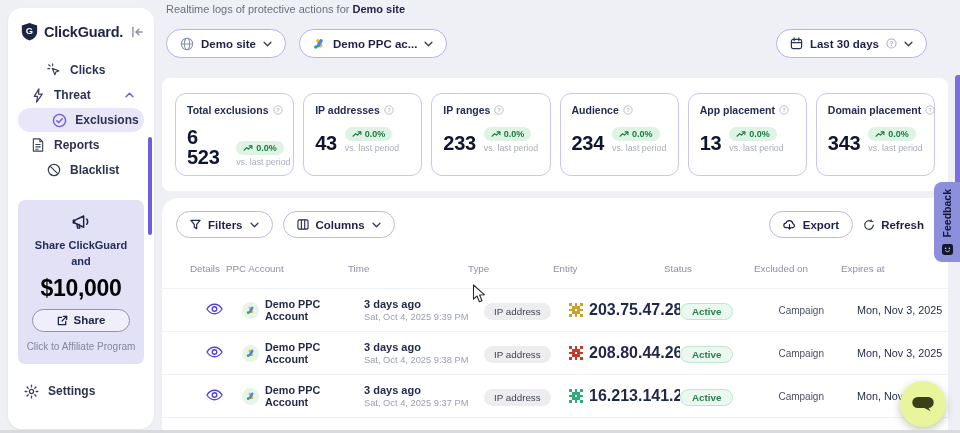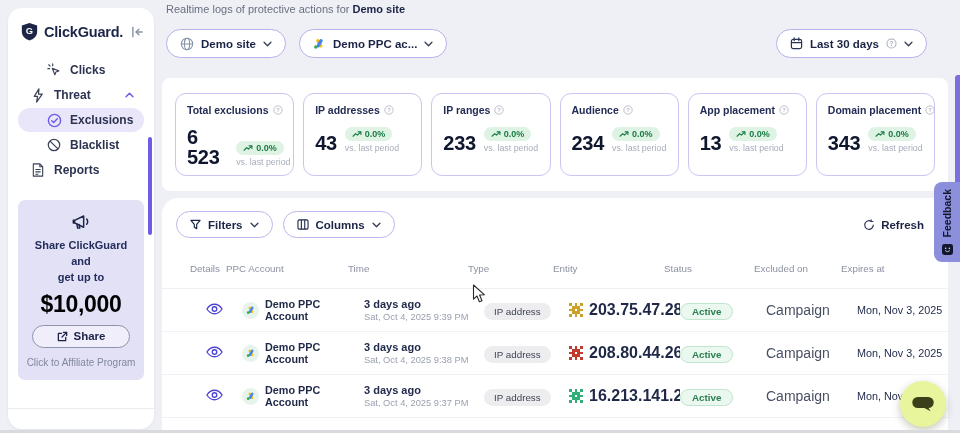--- a/index.html
+++ b/index.html
@@ -21,21 +21,21 @@
   .logo-row { display:flex; align-items:center; gap:6px; padding:14px 10px 0 13px; }
   .logo-text { font-size:14.5px; font-weight:800; letter-spacing:-.2px; color:#1d2547; }
   .collapse-btn { margin-left:auto; cursor:pointer; }
   .nav { margin-top:16px; position:relative; }
   .nav-item {
     display:flex; align-items:center; gap:8px; height:24px; margin:1px 10px;
     font-size:12px; font-weight:600; color:#2c3350; border-radius:999px; cursor:pointer;
     padding-left:12px;
   }
   .nav-item.lvl2 { padding-left:28px; }
-  .nav-item.active { background:#e9e6fa; }
+  .nav-item.active { background:#e9e6fa;justify-content:center; }
   .nav-item .nicon { width:16px; display:flex; justify-content:center; }
   .nav-item .exp { margin-left:auto; margin-right:10px; }
   .side-scroll { position:absolute; right:2px; top:80px; width:4px; height:98px; background:#6d5ce6; border-radius:2px; }
 
   .promo {
     margin:17px 10px 0; background:#e3e1f6; border-radius:7px; text-align:center;
     padding:13px 8px 12px;
   }
   .promo .mega { display:flex; justify-content:center; margin-bottom:6px; }
   .promo-line { font-size:11px; font-weight:700; color:#232d5c; line-height:1.45; }
@@ -94,21 +94,21 @@
 
   .cell-account { display:flex; align-items:center; gap:6px; font-size:10.8px; font-weight:600; color:#1f2847; }
   .ads-circle { width:17px; height:17px; border-radius:50%; background:#e7f4ec; display:flex; align-items:center; justify-content:center; flex-shrink:0; }
   .time-rel { font-size:11px; font-weight:700; color:#232c4e; }
   .time-abs { font-size:9.3px; color:#9aa0af; margin-top:2px; }
   .type-pill { display:inline-block; background:#ededf0; color:#3f4554; font-size:9.8px; border-radius:999px; padding:3px 10px; }
   .cell-entity { display:flex; align-items:center; gap:6px; font-size:16px; font-weight:600; color:#1f2847; white-space:nowrap; overflow:hidden; }
   .identicon { width:14px; height:14px; display:grid; grid-template-columns:repeat(5,1fr); grid-template-rows:repeat(5,1fr); gap:0; flex-shrink:0; }
   .identicon i { display:block; }
   .status-pill { display:inline-block; background:#eaf8ef; border:1px solid #bfe5cc; color:#2a7d4f; font-size:9.8px; font-weight:700; border-radius:999px; padding:2px 11px; }
-  .cell-excluded { font-size:14px; color:#4a5064; }
+  .cell-excluded { font-size:10px; color:#4a5064; }
   .cell-expires { font-size:10.8px; color:#1f2847; }
   .eye-btn { cursor:pointer; display:inline-flex; }
 
   
   .v-scrollbar { position:absolute; right:0; top:75px; width:5px; height:187px; background:#7b6fe0; border-radius:3px 0 0 3px; z-index:1; }
   .feedback-tab {
     position:absolute; right:0; top:182px; width:26px; height:80px; background:#8b8fdc;
     border-radius:8px 0 0 8px; display:flex; flex-direction:column; align-items:center; justify-content:center; gap:7px;
     z-index:2; cursor:pointer;
   }
@@ -168,68 +168,76 @@
       </div>
       <div class="nav-item lvl2 active">
         <span class="nicon">
           <svg width="15" height="15" viewBox="0 0 16 16" fill="none" stroke="#6c5ce7" stroke-width="1.5" stroke-linecap="round" stroke-linejoin="round">
             <circle cx="8" cy="8" r="6.5"></circle>
             <path d="M5 8.2 L7.1 10.2 L11 6.2"></path>
           </svg>
         </span>
         <span>Exclusions</span>
       </div>
-      <div class="nav-item lvl2">
-        <span class="nicon">
-          <svg width="14" height="14" viewBox="0 0 16 16" fill="none" stroke="#3a4256" stroke-width="1.4">
-            <circle cx="8" cy="8" r="6.5"></circle>
-            <path d="M3.5 3.5 L12.5 12.5"></path>
-          </svg>
-        </span>
-        <span>Blacklist</span>
-      </div>
       <div class="nav-item lvl1">
         <span class="nicon">
           <svg width="12" height="14" viewBox="0 0 12 15" fill="none" stroke="#3a4256" stroke-width="1.2" stroke-linejoin="round">
             <path d="M1 1 H8 L11 4 V14 H1 Z"></path>
             <path d="M8 1 V4 H11"></path>
             <path d="M3.2 7 H8.8 M3.2 9.5 H8.8 M3.2 12 H6.5"></path>
           </svg>
         </span>
         <span>Reports</span>
+      </div>
+      <div class="nav-item lvl2">
+        <span class="nicon">
+          <svg width="14" height="14" viewBox="0 0 16 16" fill="none" stroke="#3a4256" stroke-width="1.4">
+            <circle cx="8" cy="8" r="6.5"></circle>
+            <path d="M3.5 3.5 L12.5 12.5"></path>
+          </svg>
+        </span>
+        <span>Blacklist</span>
       </div>
     </nav>
 
   <div class="promo">
     <div class="mega">
       <svg width="21" height="19" viewBox="0 0 24 22" fill="none" stroke="#1d2547" stroke-width="1.7" stroke-linejoin="round">
           <path d="M4 8.5 L14.5 3.5 V16.5 L4 11.5 Z"></path>
           <path d="M4 8.5 H2.5 V11.5 H4"></path>
           <path d="M6.5 12 L7.5 17.5 H10 L9 12.5"></path>
           <path d="M18 7 C19.5 8.5 19.5 11.5 18 13" stroke-linecap="round"></path>
         </svg>
     </div>
     <div class="promo-line">Share ClickGuard and</div>
-    <div class="promo-line">get up to</div>
     <div class="promo-amount">$10,000</div>
     <div class="share-btn">
       <span>
         <svg width="11" height="11" viewBox="0 0 12 12" fill="none" stroke="#1d2547" stroke-width="1.4" stroke-linecap="round" stroke-linejoin="round">
             <path d="M9.5 7 V10.5 H1.5 V2.5 H5"></path>
             <path d="M7 1.5 H10.5 V5"></path>
             <path d="M10.5 1.5 L5.5 6.5"></path>
           </svg>
       </span>
       <span>Share</span>
     </div>
     <div class="promo-footer">Click to Affiliate Program</div>
   </div>
 
   <div style="flex:1"></div>
 
+  <div class="settings-row">
+    <span>
+      <svg width="15" height="15" viewBox="0 0 16 16" fill="none" stroke="#3a4256" stroke-width="1.4">
+          <circle cx="8" cy="8" r="2.2"></circle>
+          <path d="M8 1.2 V3 M8 13 V14.8 M1.2 8 H3 M13 8 H14.8 M3.2 3.2 L4.5 4.5 M11.5 11.5 L12.8 12.8 M12.8 3.2 L11.5 4.5 M4.5 11.5 L3.2 12.8" stroke-linecap="round"></path>
+        </svg>
+    </span>
+    <span>Settings</span>
+  </div>
 
   <div class="side-divider"></div>
 
   <div class="user-row">
     
     
     
   </div>
 </aside>
 
@@ -455,20 +463,29 @@
           </svg>
       </span>
       <span>Columns</span>
       <span>
         <svg width="9" height="6" viewBox="0 0 10 7" fill="none" stroke="#3a4256" stroke-width="1.6" stroke-linecap="round" stroke-linejoin="round">
             <path d="M1 1.5 L5 5.5 L9 1.5"></path>
           </svg>
       </span>
     </div>
     <div class="toolbar-spacer"></div>
+    <div class="btn-pill">
+      <span>
+        <svg width="13" height="11" viewBox="0 0 14 12" fill="none" stroke="#1c2446" stroke-width="1.3" stroke-linecap="round" stroke-linejoin="round">
+            <path d="M4.5 9.5 H3.5 A2.5 2.5 0 0 1 3.2 4.5 A3.8 3.8 0 0 1 10.6 5 A2.3 2.3 0 0 1 10.5 9.5 H9.5"></path>
+            <path d="M7 6 V11 M5.2 9.2 L7 11 L8.8 9.2"></path>
+          </svg>
+      </span>
+      <span>Export</span>
+    </div>
     <div class="refresh-btn">
       <span>
         <svg width="12" height="12" viewBox="0 0 14 14" fill="none" stroke="#2a3256" stroke-width="1.4" stroke-linecap="round">
             <path d="M12 7 A5 5 0 1 1 9.5 2.7"></path>
             <path d="M9.5 0.8 V3 H11.7" stroke-width="1.2"></path>
           </svg>
       </span>
       <span>Refresh</span>
     </div>
   </div>

